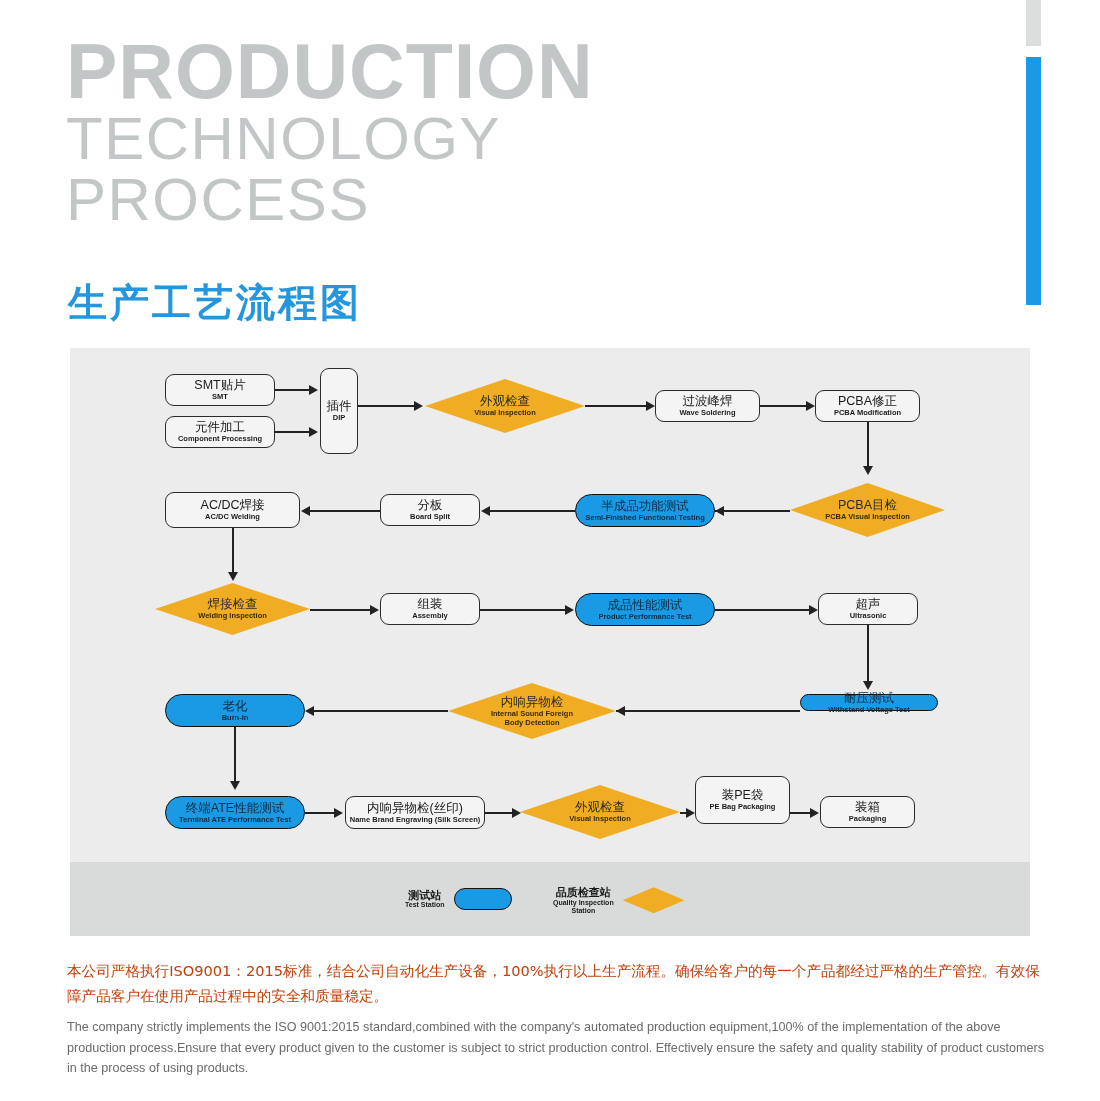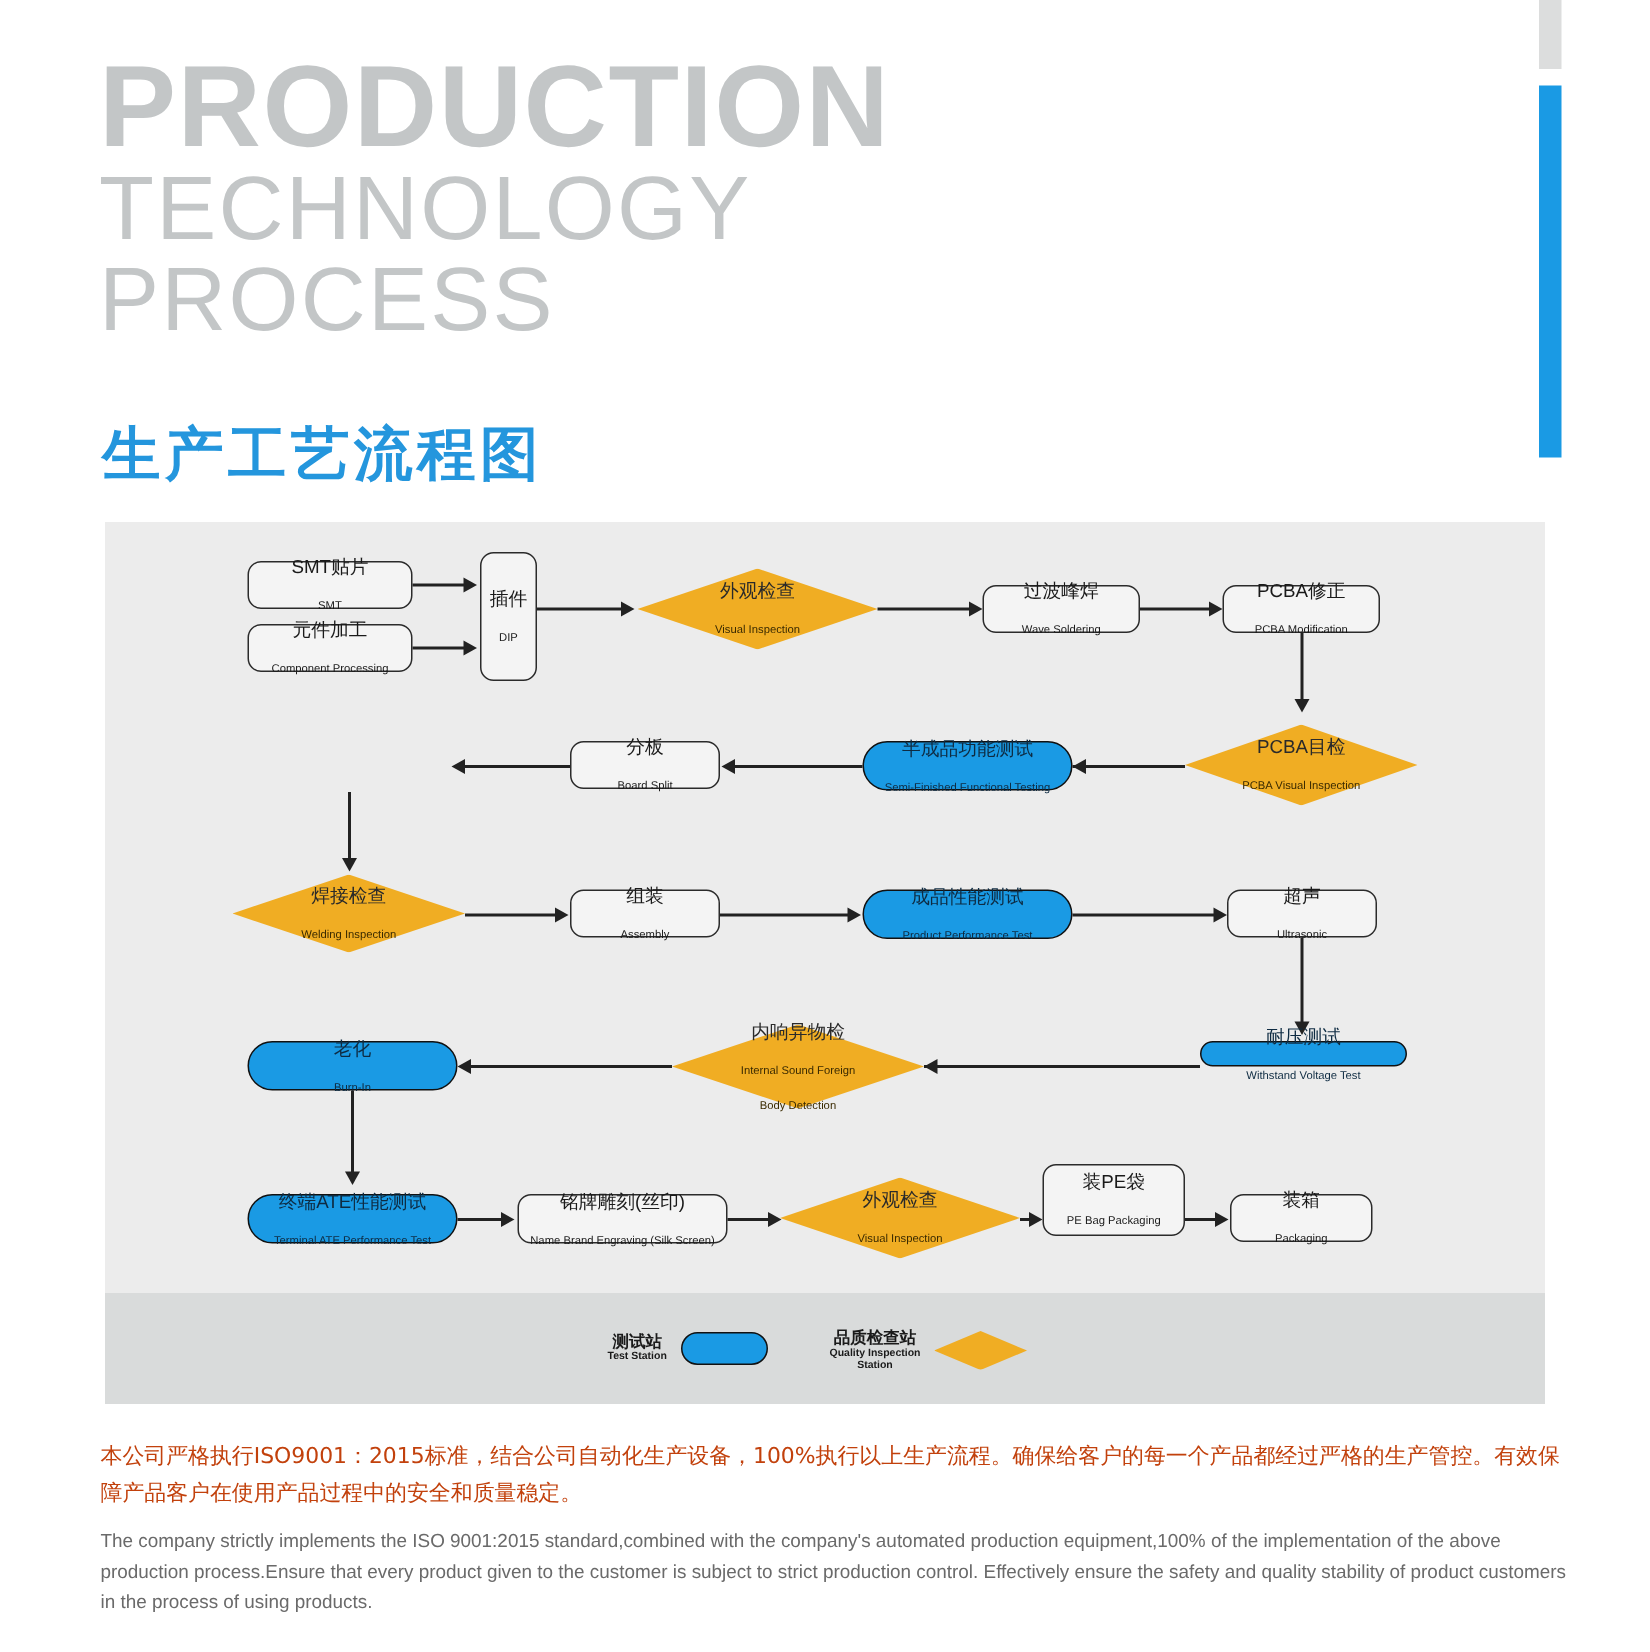--- a/index.html
+++ b/index.html
@@ -46,21 +46,21 @@
   }
 
   
   .node {
     position: absolute;
     display: flex; flex-direction: column;
     align-items: center; justify-content: center;
     text-align: center; line-height: 1.12;
   }
   .node .cn { font-size: 12.5px; font-weight: normal; color: #1a1a1a; white-space: nowrap; }
-  .node .en { font-size: 7.5px; font-weight: normal; color: #1a1a1a; margin-top: 15px; }
+  .node .en { font-size: 7.5px; font-weight: bold; color: #1a1a1a; margin-top: 1px; }
 
   .n-proc {
     background: #f4f4f4; border: 1.6px solid #2b2b2b;
     border-radius: 9px;
   }
   .n-test {
     background: #1a9ae4; border: 1.6px solid #111;
     border-radius: 22px;
   }
   .n-test .cn, .n-test .en { color: #0e2b42; }
@@ -155,20 +155,24 @@
   <div class="arw arw-r" style="left:309px; top:427px;"></div>
   <div class="ln ln-h" style="left:358px; top:405px; width:60px;"></div>
   <div class="arw arw-r" style="left:414px; top:401px;"></div>
   <div class="ln ln-h" style="left:585px; top:405px; width:65px;"></div>
   <div class="arw arw-r" style="left:646px; top:401px;"></div>
   <div class="ln ln-h" style="left:760px; top:405px; width:48px;"></div>
   <div class="arw arw-r" style="left:806px; top:401px;"></div>
   <div class="ln ln-v" style="left:867px; top:422px; height:48px;"></div>
   <div class="arw arw-d" style="left:863px; top:466px;"></div>
 
+  <div class="node n-proc" style="left:165px; top:492px; width:135px; height:36px;">
+    <div class="cn">AC/DC焊接</div>
+    <div class="en">AC/DC Welding</div>
+  </div>
   <div class="node n-proc" style="left:380px; top:494px; width:100px; height:32px;">
     <div class="cn">分板</div>
     <div class="en">Board Split</div>
   </div>
   <div class="node n-test" style="left:575px; top:494px; width:140px; height:33px;text-align:right;">
     <div class="cn">半成品功能测试</div>
     <div class="en">Semi-Finished Functional Testing</div>
   </div>
   <div class="node n-diamond" style="left:790px; top:483px; width:155px; height:54px;">
     <div class="dshape"></div>
@@ -238,21 +242,21 @@
   <div class="ln ln-h" style="left:313px; top:710px; width:135px;"></div>
   <div class="arw arw-l" style="left:305px; top:706px;"></div>
   <div class="ln ln-v" style="left:234px; top:727px; height:58px;"></div>
   <div class="arw arw-d" style="left:230px; top:781px;"></div>
 
   <div class="node n-test" style="left:165px; top:796px; width:140px; height:33px;">
     <div class="cn">终端ATE性能测试</div>
     <div class="en">Terminal ATE Performance Test</div>
   </div>
   <div class="node n-proc" style="left:345px; top:796px; width:140px; height:33px;">
-    <div class="cn">铭牌雕刻(丝印)</div>
+    <div class="cn">内响异物检(丝印)</div>
     <div class="en">Name Brand Engraving (Silk Screen)</div>
   </div>
   <div class="node n-diamond" style="left:520px; top:785px; width:160px; height:54px;">
     <div class="dshape"></div>
     <div class="dtxt">
       <div class="cn">外观检查</div>
       <div class="en">Visual Inspection</div>
     </div>
   </div>
   <div class="node n-proc" style="left:695px; top:776px; width:95px; height:48px;">

